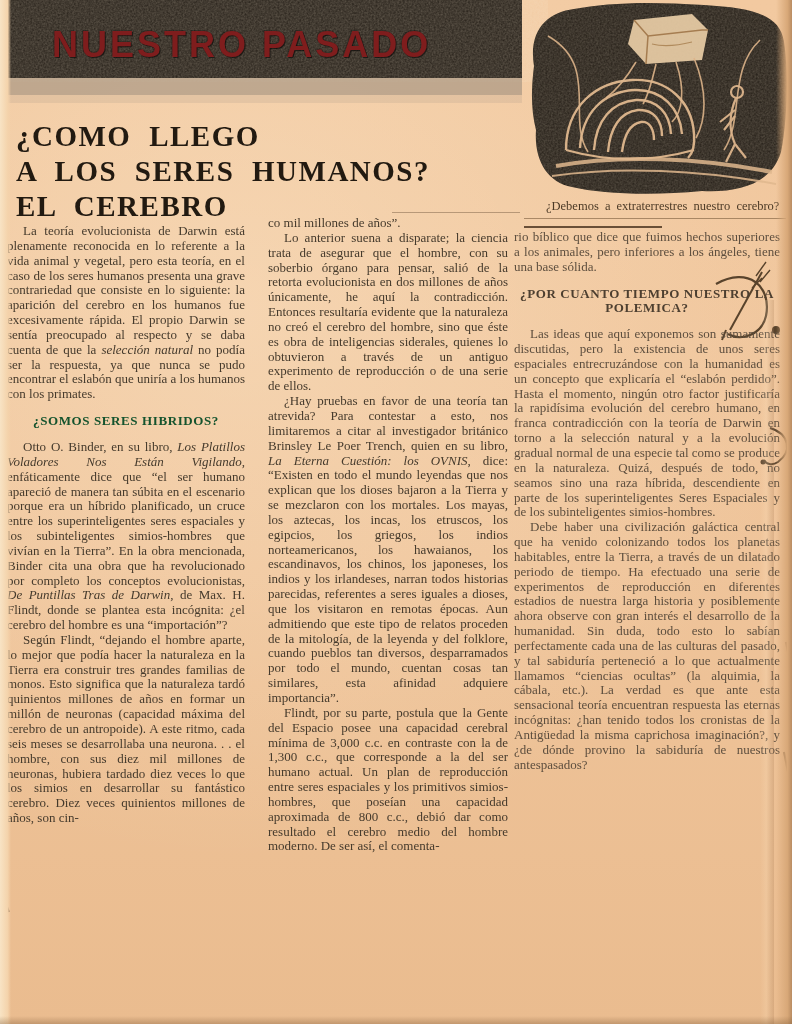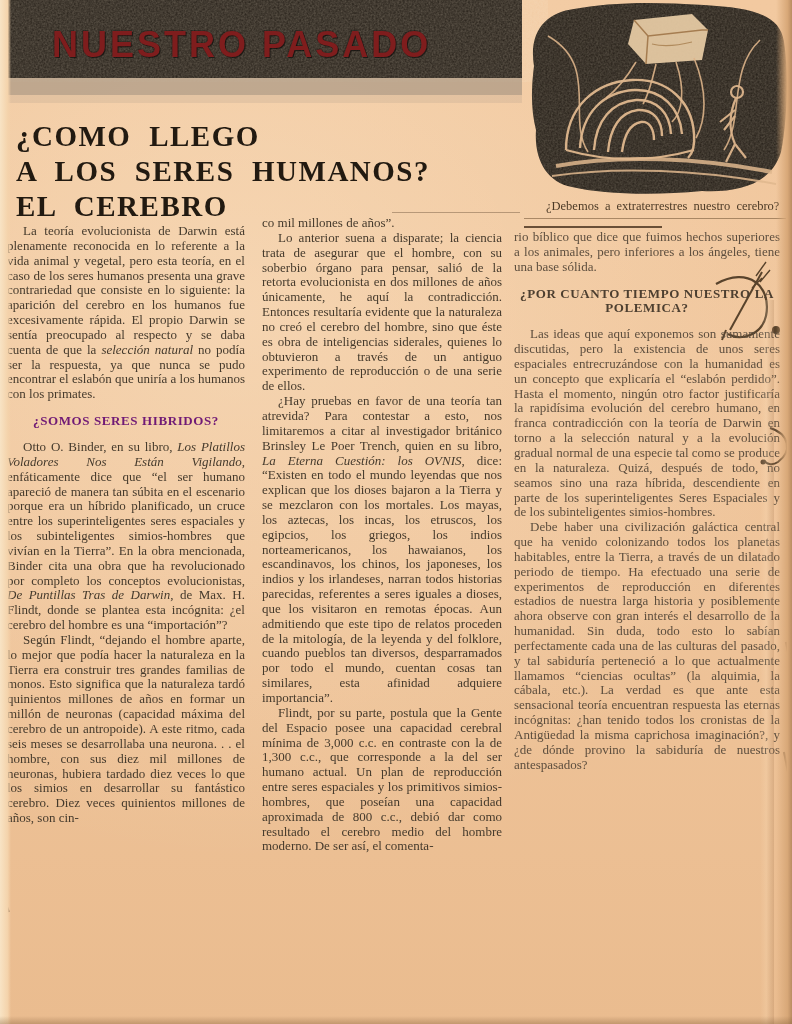--- a/index.html
+++ b/index.html
@@ -51,27 +51,27 @@
     background:rgba(110,80,50,.55);}
   .caption-rule2{position:absolute;left:524px;top:226px;width:138px;height:2px;
     background:rgba(70,48,28,.8);}
 
   .col{
     position:absolute;
     font-size:13px;line-height:14.85px;
     text-align:justify;color:#453a2c;
   }
   #col-1{left:7px;top:224px;width:238px;}
-  #col-2{left:262px;top:216px;width:240px;}
+  #col-2{left:268px;top:216px;width:240px;}
   #col-3{left:514px;top:230px;width:266px;color:#5d4e3e;}
   .col p{margin:0;}
   .col p.indent{text-indent:16px;}
   .col .subhead{
     text-align:center;letter-spacing:.6px;font-weight:600;
-    margin:12px 0 11px 0;color:#701a75;
+    margin:12px 0 11px 0;color:#14532d;
   }
   #col-3 .subhead{color:#4d3f30;}
 </style>
 </head>
 <body>
 
 <div class="paper"></div>
 
 <svg class="bg" width="792" height="1024" viewBox="0 0 792 1024">
   <defs>

